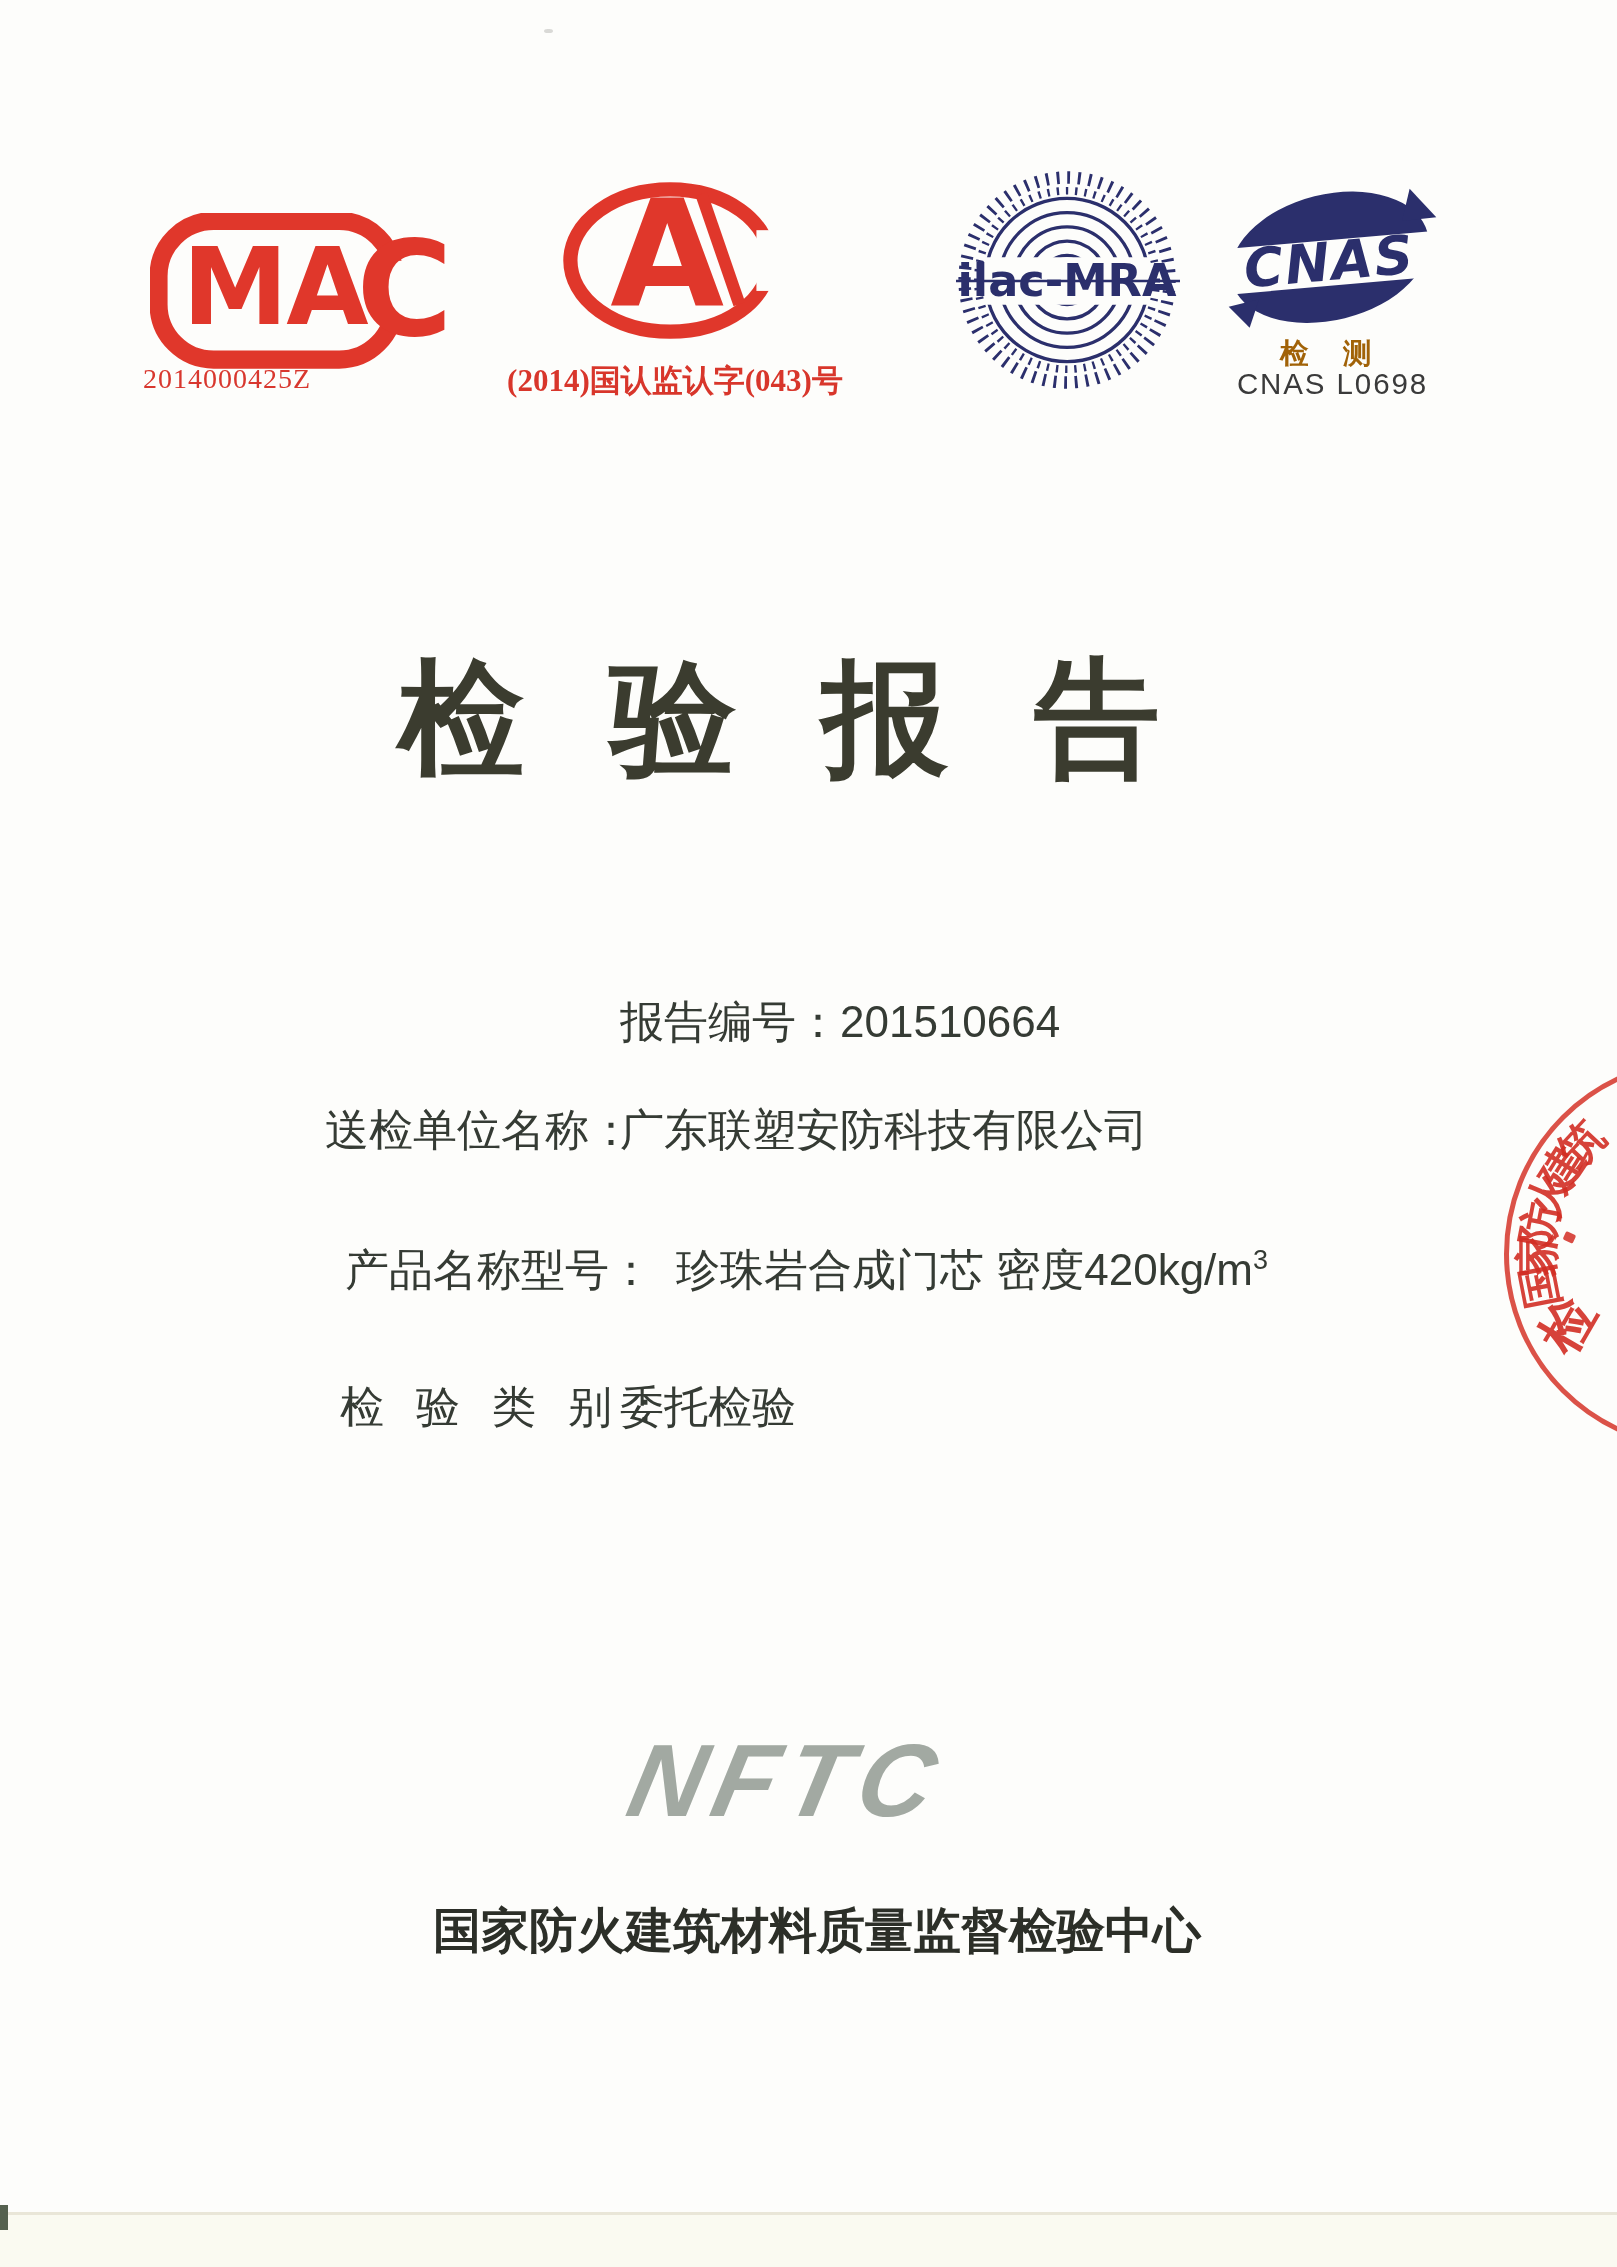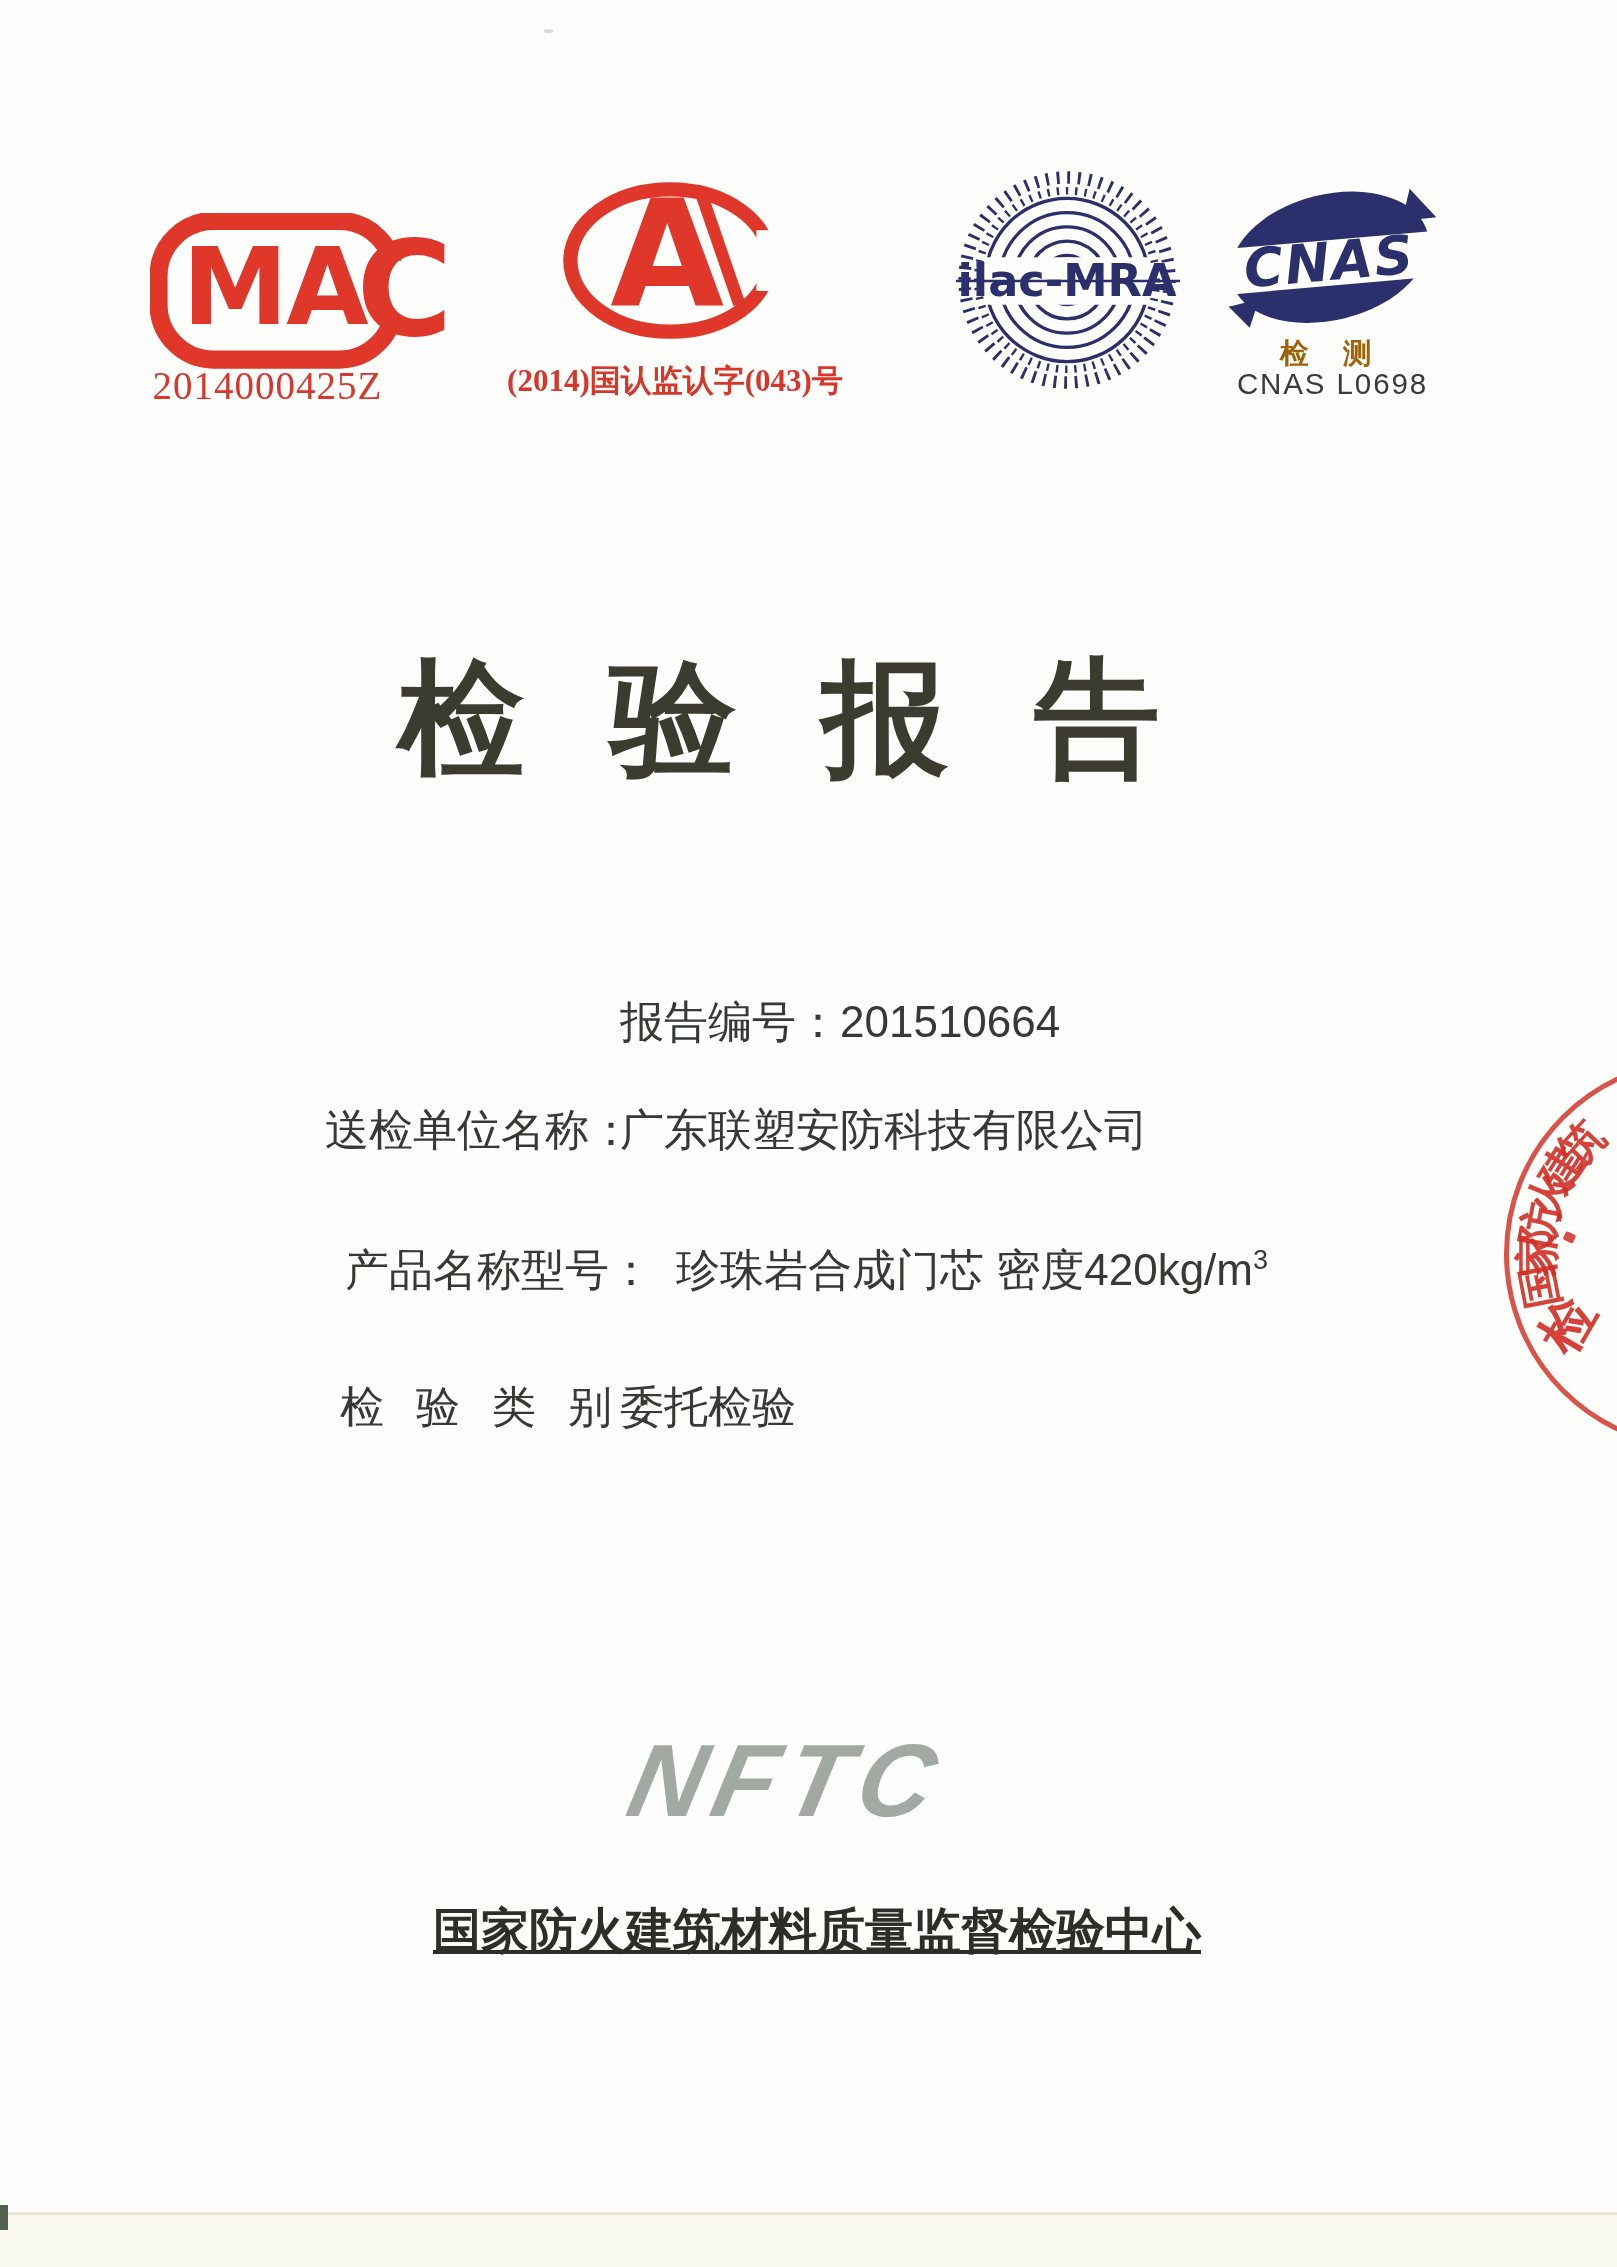--- a/index.html
+++ b/index.html
@@ -6,22 +6,22 @@
   .page{
     position:relative;
     width:1618px;height:2267px;
     background:#fdfdfb;
     overflow:hidden;
     font-family:"Liberation Sans",sans-serif;
   }
   
   .logo-block{position:absolute;}
   .cma-block{left:150px;top:213px;width:306px;height:164px;}
-  .cma-cert{position:absolute;left:143px;top:363px;width:249px;text-align:center;
-    font-family:"Liberation Serif",serif;font-size:39px;color:#d8372e;letter-spacing:1px;}
+  .cma-cert{position:absolute;left:143px;top:363px;width:249px;text-align:left;
+    font-family:"Liberation Serif",serif;font-size:28px;color:#d8372e;letter-spacing:1px;}
   .cal-block{left:559px;top:177px;width:224px;height:169px;}
   .cal-cert{position:absolute;left:485px;top:360px;width:380px;text-align:center;
     font-family:"Liberation Serif",serif;font-size:31px;color:#d8362b;font-weight:bold;}
   .ilac-block{left:956px;top:166px;width:224px;height:228px;}
   .cnas-block{left:1223px;top:162px;width:219px;height:181px;}
   .cnas-scope{position:absolute;left:1223px;top:335px;width:219px;text-align:center;
     font-size:28.5px;color:#a16207;letter-spacing:13.3px;font-weight:bold;}
   .cnas-no{position:absolute;left:1223px;top:367px;width:219px;text-align:center;
     font-size:29.5px;color:#3a3a3a;letter-spacing:1.9px;}
   
@@ -45,21 +45,21 @@
   
   .nftc{
     position:absolute;left:620px;top:1729px;
     font-size:103px;font-style:italic;font-weight:bold;
     color:#a2a9a2;letter-spacing:9.5px;line-height:1;
     transform:skewX(-12deg);transform-origin:left bottom;white-space:nowrap;
   }
   .org-name{
     position:absolute;left:433px;top:1902px;width:761px;
     font-size:48px;font-weight:bold;color:#2c2f28;
-    letter-spacing:0;line-height:1.2;white-space:nowrap;text-decoration:underline;
+    letter-spacing:0;line-height:1.2;white-space:nowrap;
   }
   
   .stamp{position:absolute;left:1504px;top:1058px;width:394px;height:394px;}
   .stamp-ring{position:absolute;left:0;top:0;width:382px;height:382px;
     border:5.7px solid rgba(211,44,32,.82);border-radius:50%;}
   .stamp-char{position:absolute;color:rgba(210,45,35,.9);font-weight:bold;
     font-size:44px;line-height:1;transform-origin:center center;}
   .sc0{left:36px;top:228px;transform:translate(-50%,-50%) rotate(-101deg);}
   .sc1{left:33px;top:197px;transform:translate(-50%,-50%) rotate(-90deg);}
   .sc2{left:36px;top:167px;transform:translate(-50%,-50%) rotate(-79deg);}

